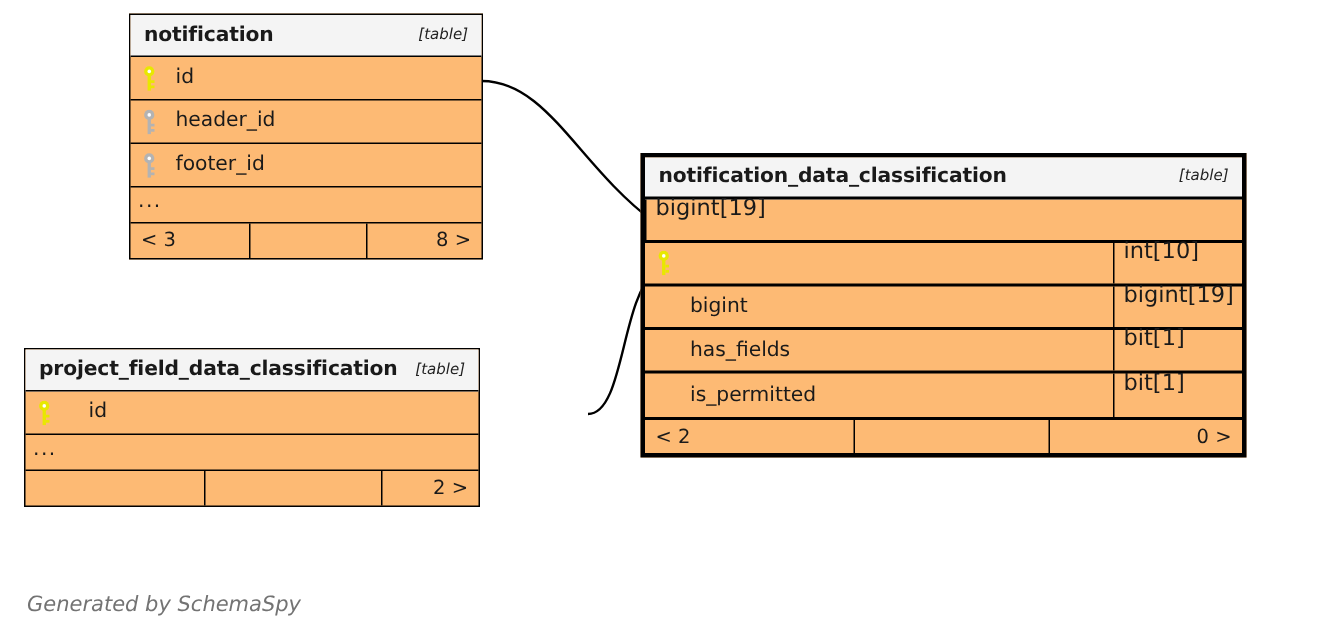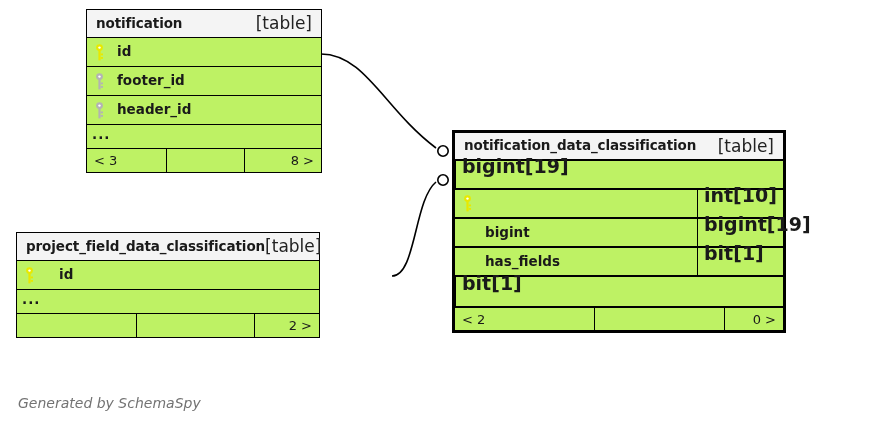--- a/index.html
+++ b/index.html
@@ -25,21 +25,21 @@
   #connectors {
     position: absolute;
     left: 0; top: 0;
     width: 885px; height: 424px;
     pointer-events: none;
   }
 
   
   .table-box {
     position: absolute;
-    background: #bef264;
+    background: #fdba74;
     box-sizing: border-box;
     border: 1.5px solid #000000;
     font-size: 13.5px;
     line-height: 1;
   }
   .table-box.thick {
     border-width: 3px;
   }
 
   .tbl-header {
@@ -55,32 +55,32 @@
   .thick > .tbl-header {
     border-bottom-width: 2px;
   }
   .tbl-name {
     font-weight: bold;
     font-size: 13.5px;
     letter-spacing: -0.1px;
     white-space: nowrap;
   }
   .tbl-tag {
-    font-size: 17px;
+    font-size: 10px;
     color: #222;
     white-space: nowrap;
+    font-style: italic;
   }
 
   .tbl-row {
     display: flex;
     align-items: stretch;
     border-bottom: 1.5px solid #000;
     box-sizing: border-box;
     height: 29px;
-    font-weight: bold;
   }
   .thick > .tbl-rows > .tbl-row {
     border-bottom-width: 2px;
   }
   .tbl-row:last-child {
     border-bottom: none;
   }
 
   .col-main {
     flex: 1 1 auto;
@@ -93,21 +93,21 @@
     overflow: hidden;
   }
   .col-type {
     flex: 0 0 auto;
     display: flex;
     align-items: center;
     padding: 0 6px 16px 6px;
     border-left: 1.5px solid #000;
     box-sizing: border-box;
     white-space: nowrap;
-    font-size: 19px;
+    font-size: 15px;
   }
 
   .keyslot {
     flex: 0 0 auto;
     width: 22px;
     display: flex;
     align-items: center;
     justify-content: flex-start;
   }
   .keyslot.wide {
@@ -224,36 +224,36 @@
         <div class="col-main">
           <span class="keyslot">
             <svg class="key-icon" width="9" height="17" viewBox="0 0 9 17">
               <circle cx="4.5" cy="3.6" r="3.4" fill="#b3b3b3"></circle>
               <circle cx="4.5" cy="3.6" r="1.2" fill="#ffffff"></circle>
               <rect x="3.4" y="5.4" width="2.2" height="11" fill="#b3b3b3"></rect>
               <rect x="5.6" y="9.5" width="2.4" height="1.8" fill="#b3b3b3"></rect>
               <rect x="5.6" y="13.0" width="2.4" height="1.8" fill="#b3b3b3"></rect>
             </svg>
           </span>
-          <span class="col-label">footer_id</span>
+          <span class="col-label">header_id</span>
         </div>
       </div>
 
       <div class="tbl-row">
         <div class="col-main">
           <span class="keyslot">
             <svg class="key-icon" width="9" height="17" viewBox="0 0 9 17">
               <circle cx="4.5" cy="3.6" r="3.4" fill="#b3b3b3"></circle>
               <circle cx="4.5" cy="3.6" r="1.2" fill="#ffffff"></circle>
               <rect x="3.4" y="5.4" width="2.2" height="11" fill="#b3b3b3"></rect>
               <rect x="5.6" y="9.5" width="2.4" height="1.8" fill="#b3b3b3"></rect>
               <rect x="5.6" y="13.0" width="2.4" height="1.8" fill="#b3b3b3"></rect>
             </svg>
           </span>
-          <span class="col-label">header_id</span>
+          <span class="col-label">footer_id</span>
         </div>
       </div>
 
       <div class="tbl-row ellipsis" style="height:23px;">
         <div class="col-main">
           <span class="ellipsis-text">...</span>
         </div>
       </div>
     </div>
 
@@ -295,21 +295,21 @@
       </div>
     </div>
 
     <div class="tbl-footer">
       <div class="foot-cell foot-left" style="width:120px;"></div>
       <div class="foot-cell foot-mid" style="width:118px;"></div>
       <div class="foot-cell foot-right" style="flex:1 1 auto;">2 &gt;</div>
     </div>
   </div>
 
-  <div class="table-box thick" id="tbl-ndc" style="left:452px; top:102px; width:334px;margin-top:28px;">
+  <div class="table-box thick" id="tbl-ndc" style="left:427px; top:102px; width:404px;">
 
     <div class="tbl-header">
       <span class="tbl-name">notification_data_classification</span>
       <span class="tbl-tag">[table]</span>
     </div>
 
     <div class="tbl-rows">
 
       <div class="tbl-row">
         <div class="col-type" style="width:86px;">bigint[19]</div>
@@ -340,20 +340,24 @@
 
       <div class="tbl-row">
         <div class="col-main">
           <span class="keyslot empty"></span>
           <span class="col-label">has_fields</span>
         </div>
         <div class="col-type" style="width:86px;">bit[1]</div>
       </div>
 
       <div class="tbl-row">
+        <div class="col-main">
+          <span class="keyslot empty"></span>
+          <span class="col-label">is_permitted</span>
+        </div>
         <div class="col-type" style="width:86px;">bit[1]</div>
       </div>
     </div>
 
     <div class="tbl-footer">
       <div class="foot-cell foot-left" style="width:140px;">&lt; 2</div>
       <div class="foot-cell foot-mid" style="width:130px;"></div>
       <div class="foot-cell foot-right" style="flex:1 1 auto;">0 &gt;</div>
     </div>
   </div>

